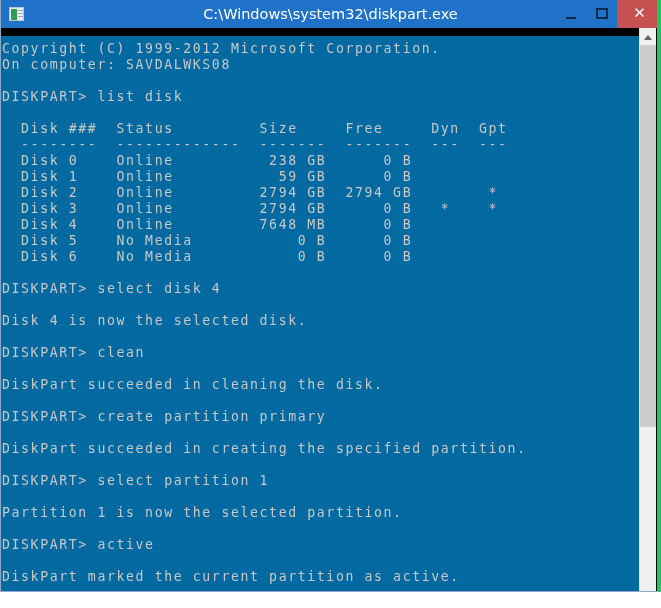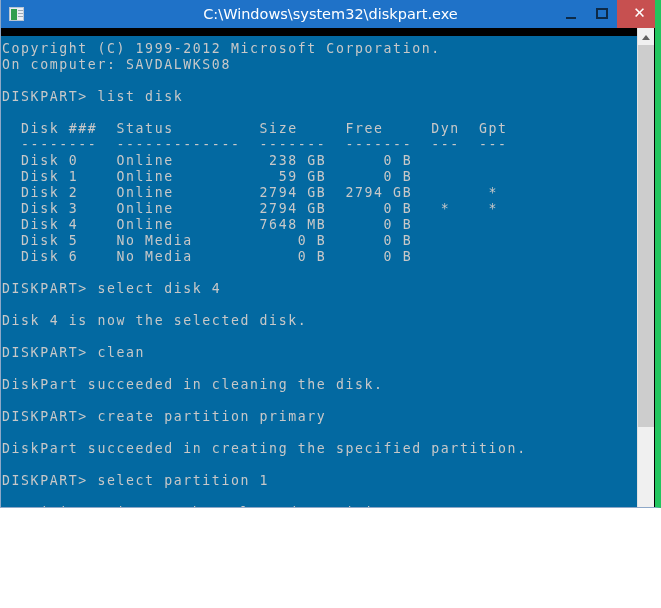--- a/index.html
+++ b/index.html
@@ -12,25 +12,25 @@
     height: 608px;
     overflow: hidden;
     font-family: "DejaVu Sans", sans-serif;
   }
 
   
   #window {
     position: absolute;
     left: 0; top: 0;
     width: 661px;
-    height: 508px;
+    height: 592px;
     background: #000000;
     box-sizing: border-box;
     border-left: 1px solid #8ea8c8;
-    border-right: 6px solid #22c55e;
+    border-right: 4px solid #22c55e;
     border-bottom: 1px solid #8ea8c8;
     overflow: hidden;
   }
 
   
   #titlebar {
     position: absolute;
     left: -1px; top: 0;
     width: 662px;
     height: 28px;

